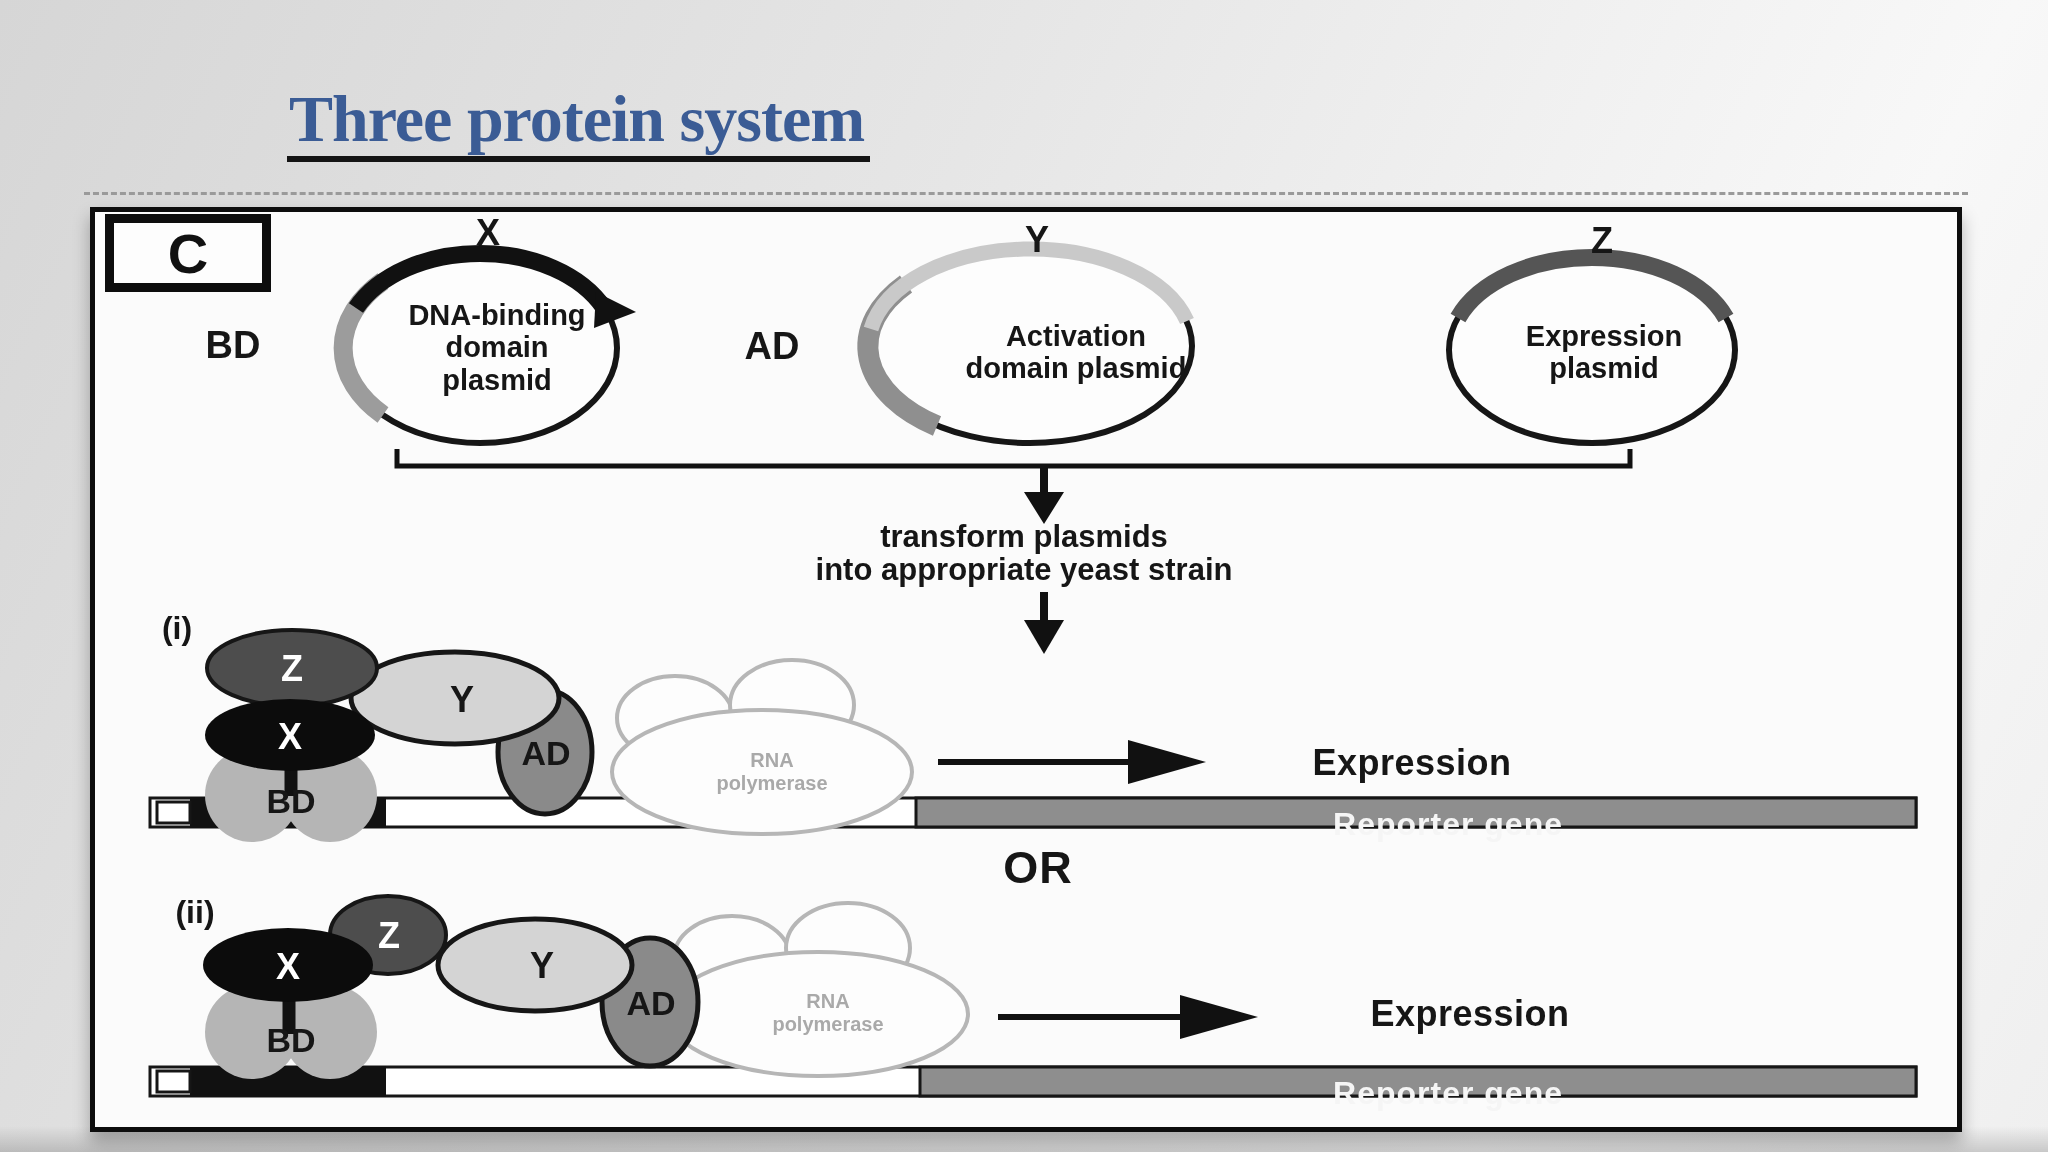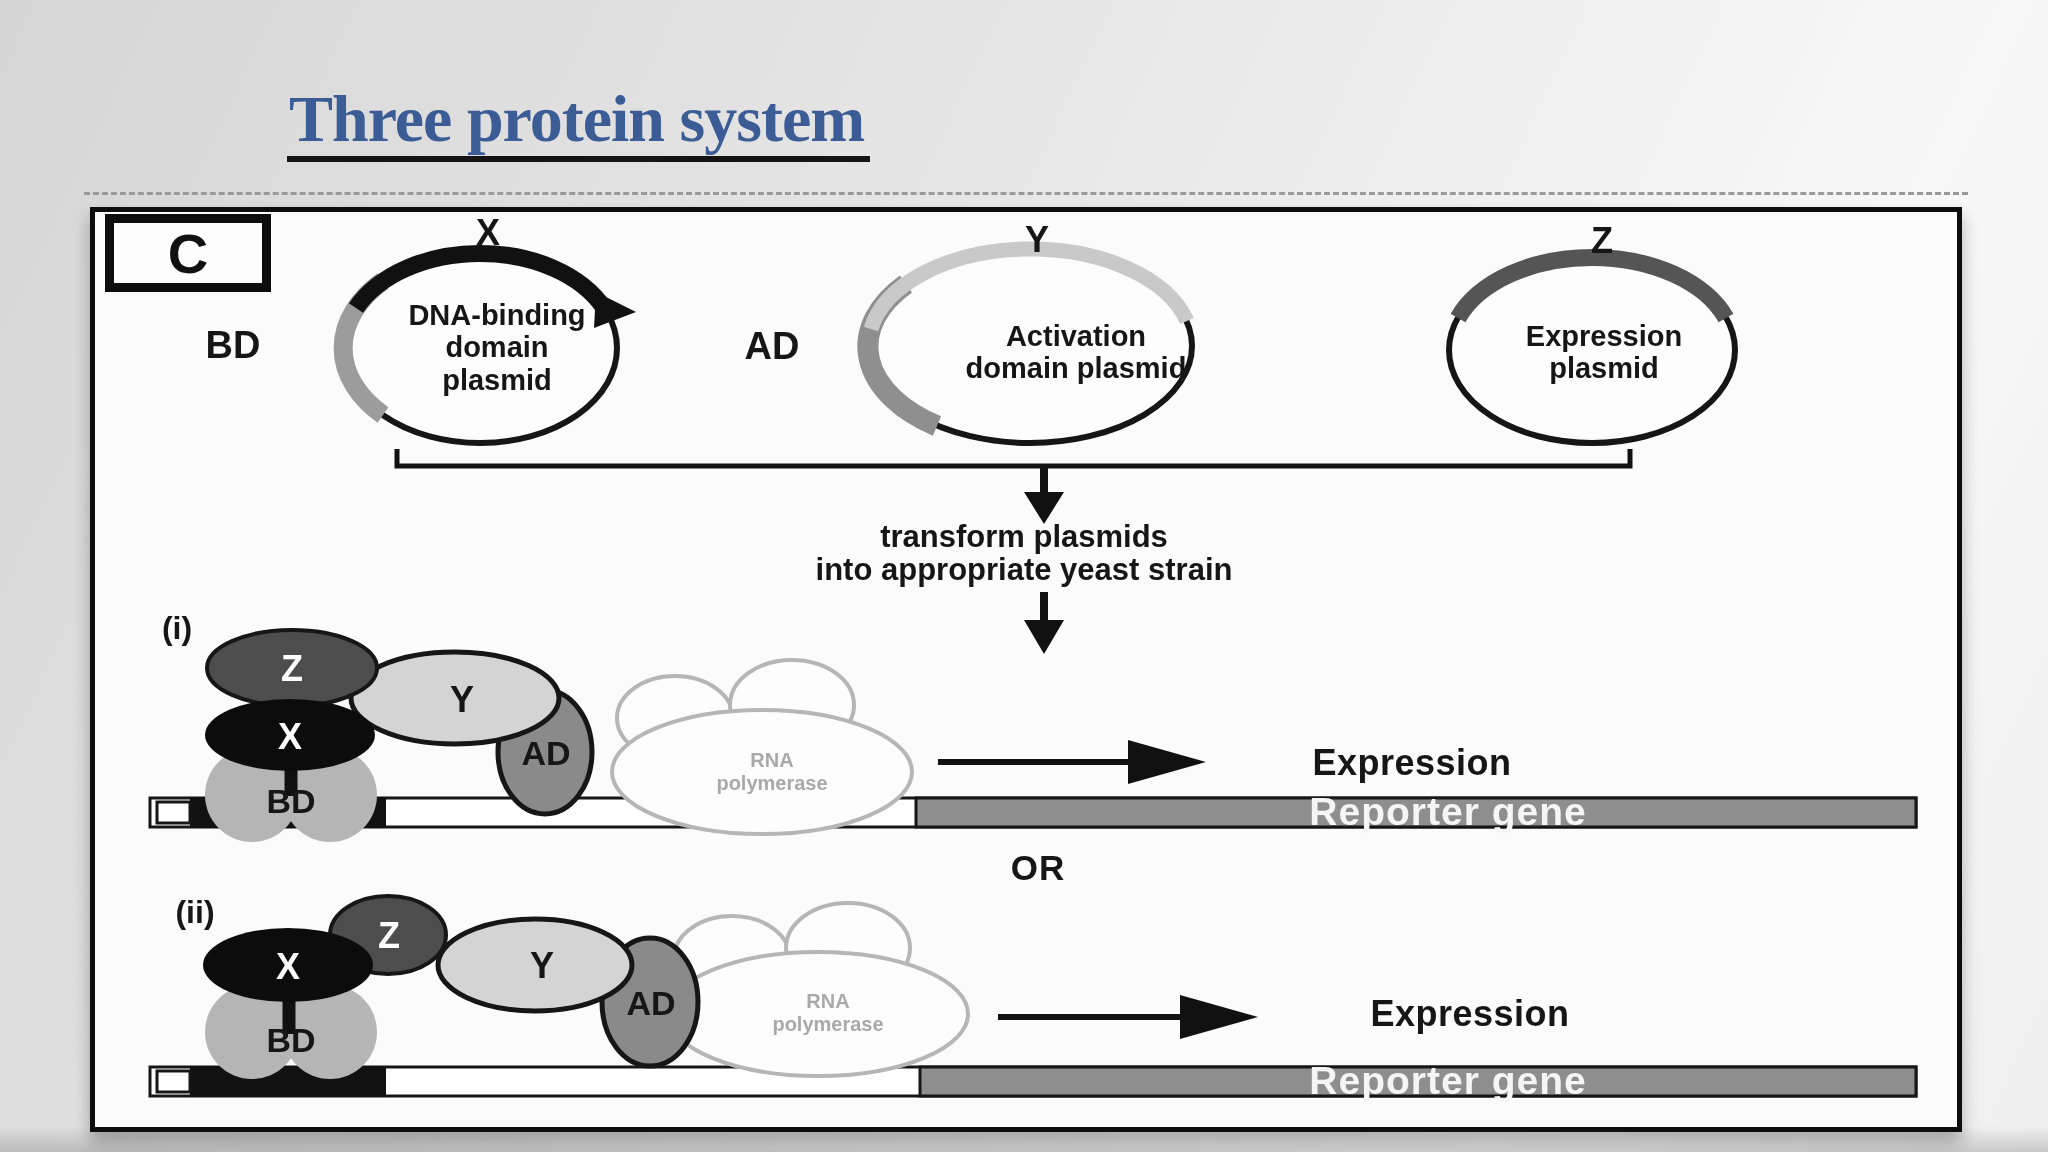--- a/index.html
+++ b/index.html
@@ -37,27 +37,27 @@
   svg.layer{position:absolute;left:0;top:0;}
   .lbl{
     position:absolute;transform:translate(-50%,-50%);
     font-weight:700;color:#161616;text-align:center;white-space:pre-line;
   }
   .gene-top{font-size:36px;}
   .side-lab{font-size:38px;}
   .pname{font-size:29px;line-height:1.12;}
   .step{font-size:31px;line-height:1.08;}
   .sec{font-size:32px;}
-  .orlab{font-size:35px;letter-spacing:1px;}
+  .orlab{font-size:45px;letter-spacing:1px;}
   .prot{font-size:36px;}
   .prot-w{color:#ffffff;}
   .bdad{font-size:34px;}
   .rna{font-size:20px;color:#a9a9a9;line-height:1.15;}
   .expr{font-size:36px;letter-spacing:0.5px;}
-  .rep{font-size:39px;color:#f5f5f5;letter-spacing:1px;}
+  .rep{font-size:32px;color:#f5f5f5;letter-spacing:1px;margin-top:12px;}
 </style>
 </head>
 <body>
 
 <div class="slide">
 
   <div class="title">Three protein system</div>
   <div class="rule-dashed"></div>
   <div class="panel"></div>
   <div class="cbox">C</div>

